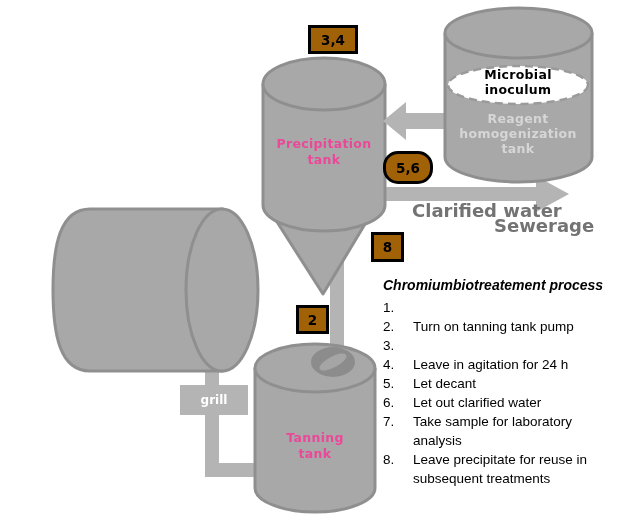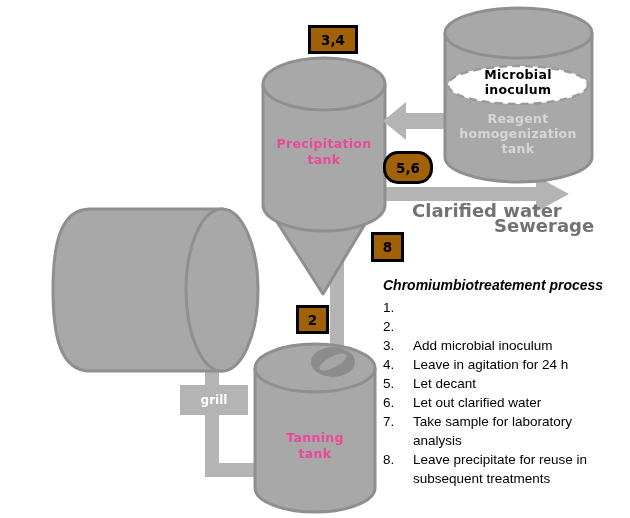--- a/index.html
+++ b/index.html
@@ -89,24 +89,24 @@
   <div class="abs flow-label" style="left:412px;top:200px;">Clarified water</div>
   <div class="abs flow-label" style="left:494px;top:215px;">Sewerage</div>
 
   <div class="abs process" style="left:383px;top:276px;">
     <div class="title">Chromiumbiotreatement process</div>
     <div class="step-row">
       <div class="step-num">1.</div>
     </div>
     <div class="step-row">
       <div class="step-num">2.</div>
+      <div class="step-text pre">Turn on tanning tank pump</div>
     </div>
     <div class="step-row">
       <div class="step-num">3.</div>
-      <div class="step-text pre">Add microbial inoculum</div>
     </div>
     <div class="step-row">
       <div class="step-num">4.</div>
       <div class="step-text pre">Leave in agitation for 24 h</div>
     </div>
     <div class="step-row">
       <div class="step-num">5.</div>
       <div class="step-text pre">Let decant</div>
     </div>
     <div class="step-row">

